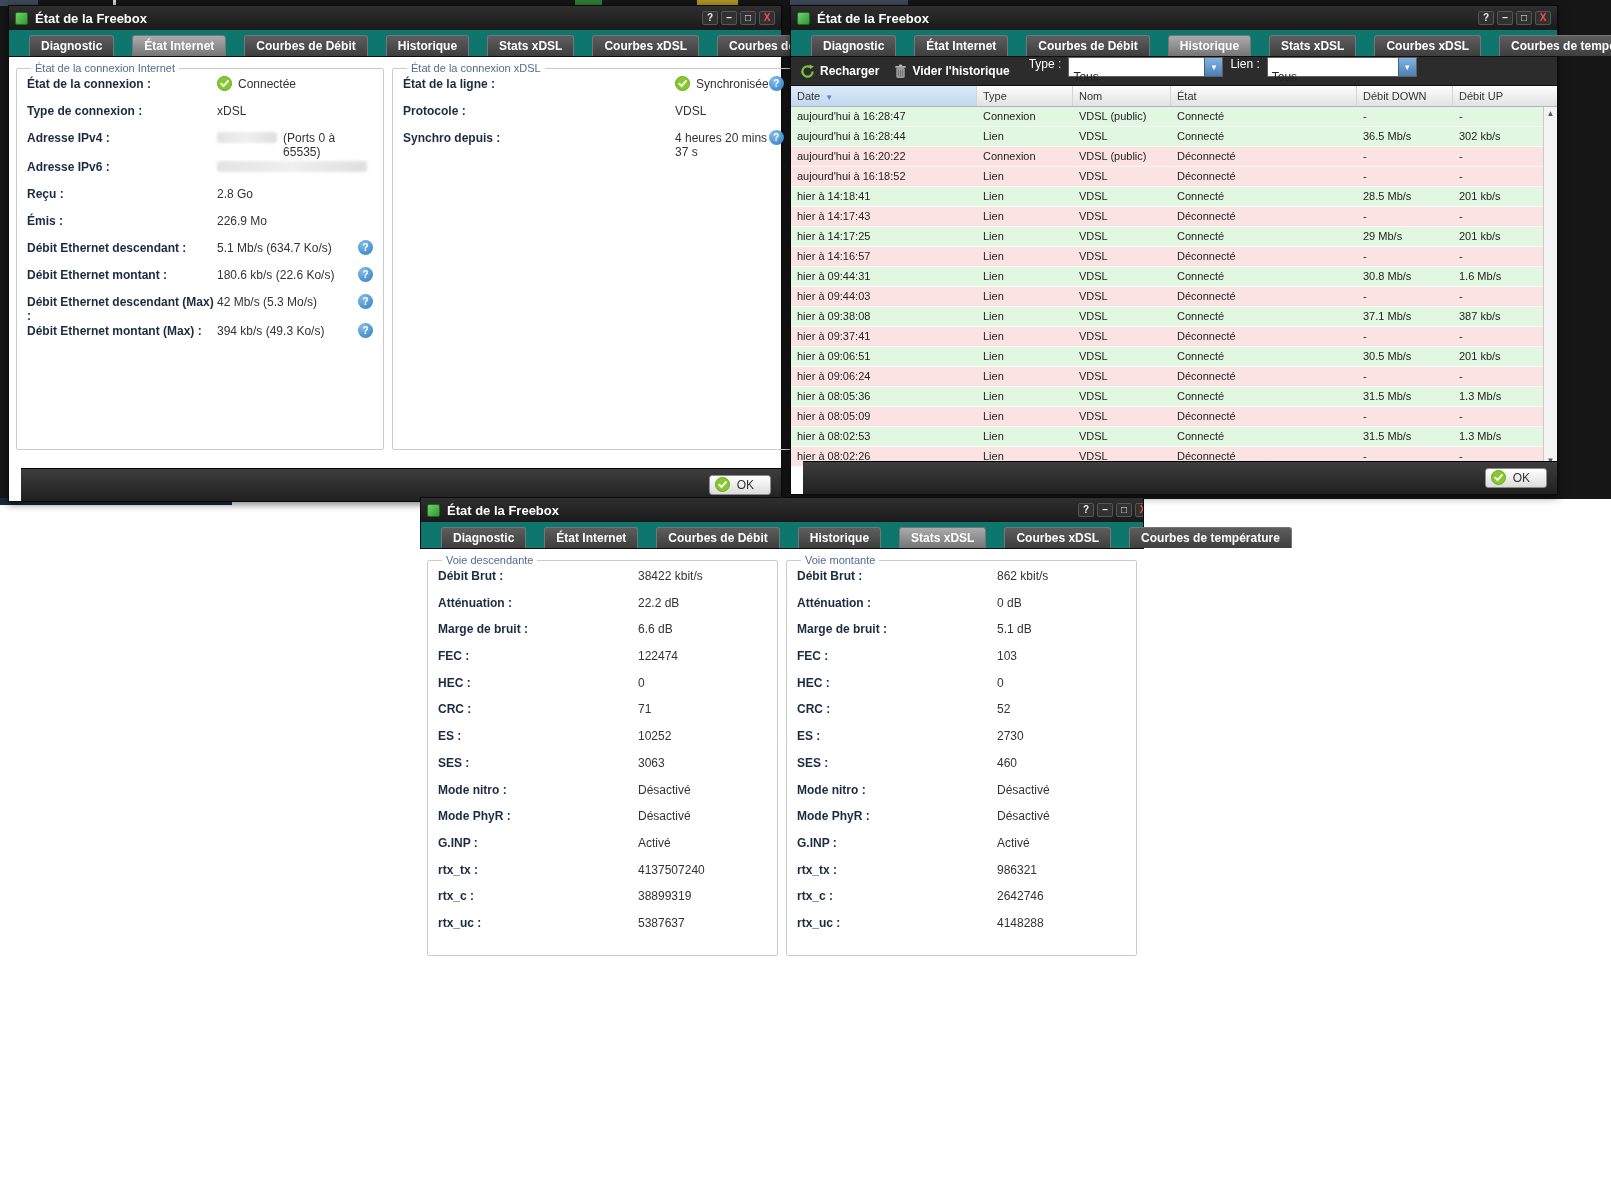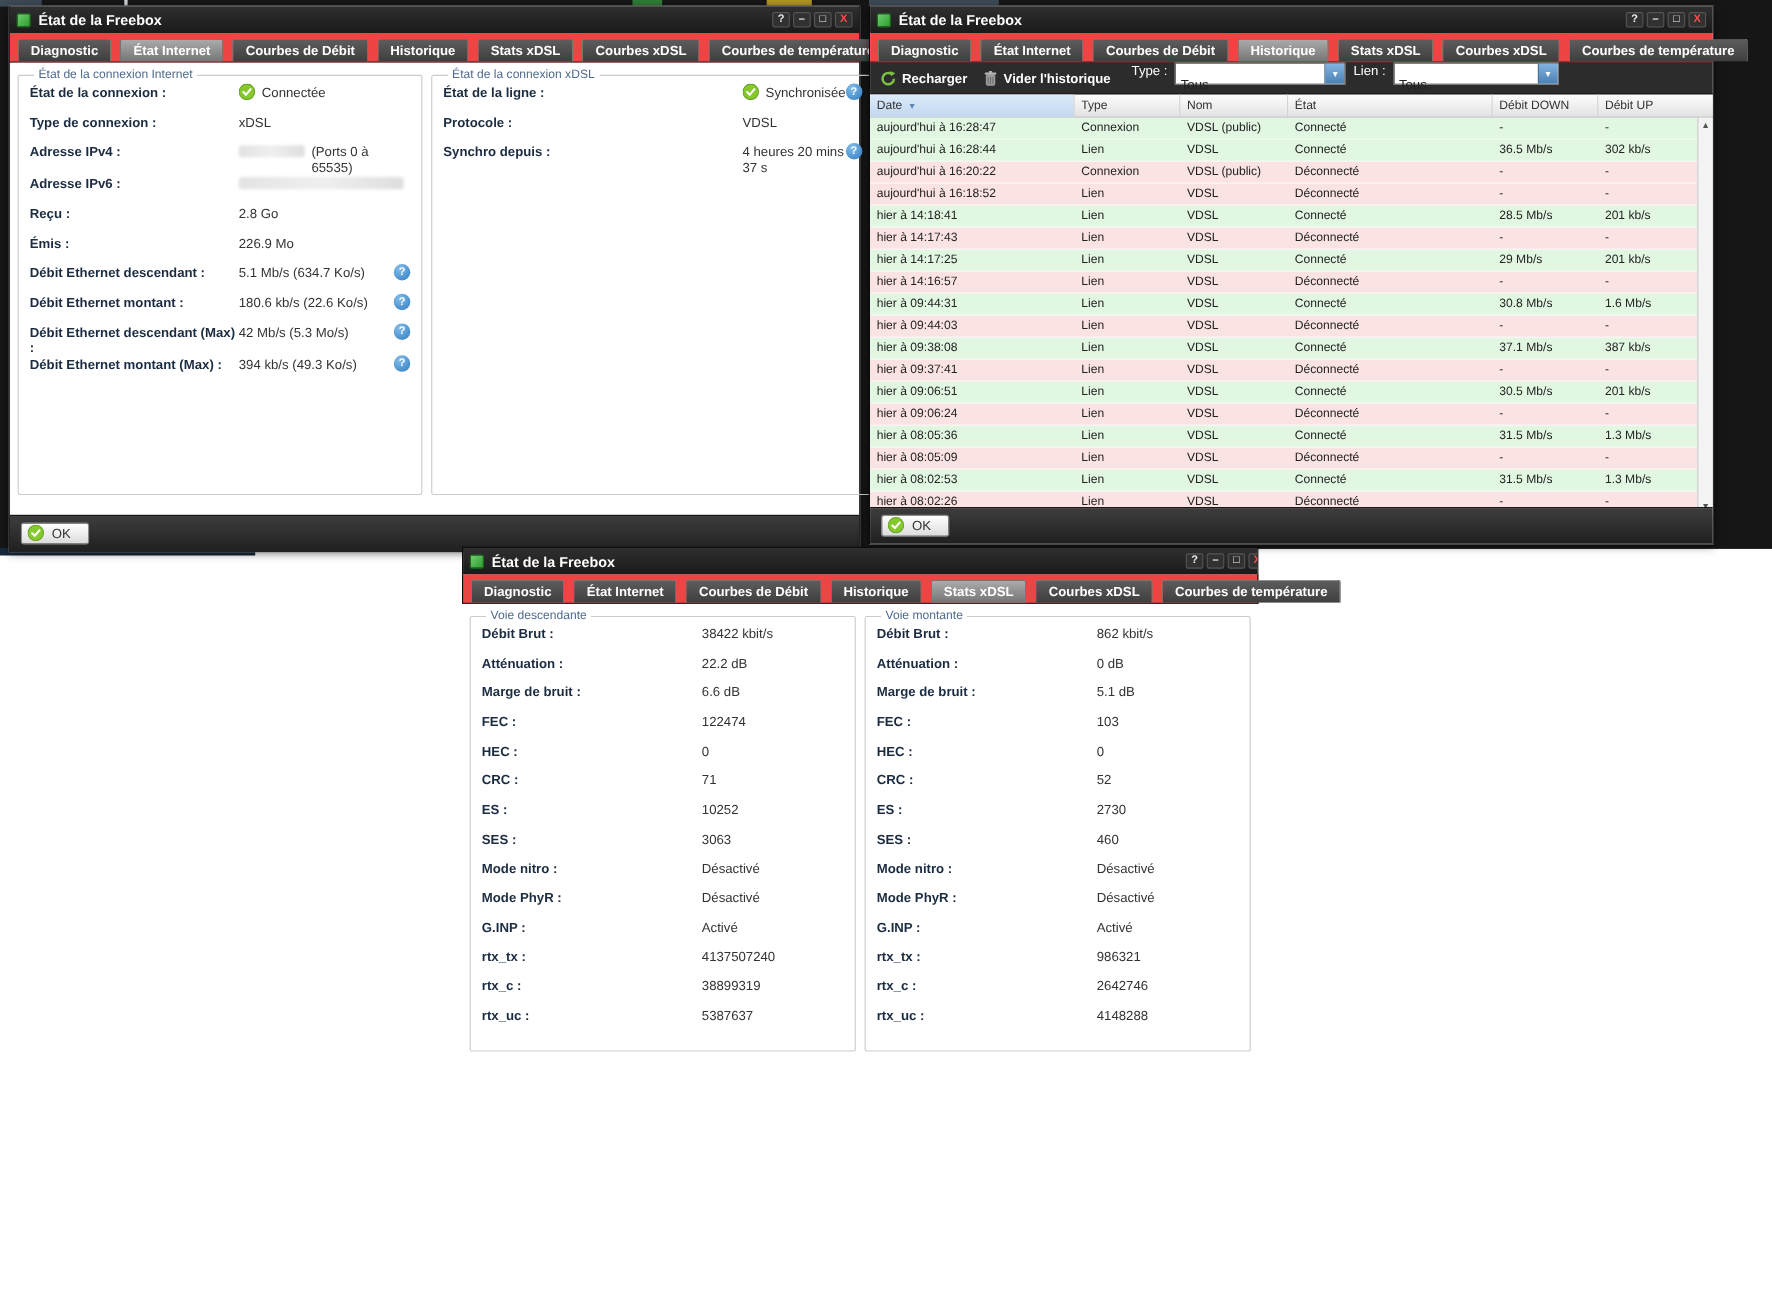--- a/index.html
+++ b/index.html
@@ -14,29 +14,29 @@
   .titlebar{height:24px;background:linear-gradient(#2f2f2f,#1a1a1a);display:flex;
             align-items:center;padding:0 6px;position:relative;overflow:hidden;}
   .app-icon{width:13px;height:13px;border-radius:2px;margin-right:7px;flex:none;
             background:linear-gradient(135deg,#6fd06f,#2f9a2f);border:1px solid #1c6b1c;box-sizing:border-box;}
   .title{color:#fff;font-weight:bold;font-size:13px;white-space:nowrap;}
   .tb-btns{margin-left:auto;display:flex;gap:3px;}
   .tb-btns.clip{position:absolute;right:-8px;top:5px;}
   .tb-btn{width:16px;height:14px;background:#313131;border:1px solid #565656;border-radius:2px;
           color:#eee;font-size:10px;line-height:12px;text-align:center;font-weight:bold;box-sizing:border-box;}
   .tb-btn.close{color:#ff4c4c;}
-  .tabbar{height:26px;background:#ef4444;display:flex;align-items:flex-end;
-          padding:0 7px;gap:8px;border-bottom:1px solid #0e0e0e;}
+  .tabbar{height:26px;background:#0f766e;display:flex;align-items:flex-end;
+          padding:0 20px;gap:18px;border-bottom:1px solid #0e0e0e;}
   .tab{height:21px;line-height:21px;padding:0 11px;background:linear-gradient(#5d5d5d,#3e3e3e);
        border:1px solid #757575;border-bottom:none;border-radius:3px 3px 0 0;color:#fff;
        font-size:12px;font-weight:bold;white-space:nowrap;box-sizing:border-box;}
   .tab.active{background:linear-gradient(#ababab,#757575);}
-  .footer{position:absolute;left:0;right:0;bottom:0;height:32px;
+  .footer{position:absolute;left:12px;right:0;bottom:0;height:32px;
           background:linear-gradient(#3d3d3d,#202020);border-top:1px solid #000;
-          display:flex;align-items:center;justify-content:flex-start;padding:0 10px;}
+          display:flex;align-items:center;justify-content:flex-end;padding:0 10px;}
   .okbtn{display:flex;align-items:center;gap:7px;background:linear-gradient(#ffffff,#dcdcdc);
          border:1px solid #8a8a8a;border-radius:3px;padding:2px 16px 2px 5px;font-size:12px;color:#333;}
   
   .content{position:absolute;left:0;right:0;background:#fff;padding:5px 7px;box-sizing:border-box;}
   fieldset{border:1px solid #cbcbcb;border-radius:2px;margin:0;padding:2px 10px 4px 10px;box-sizing:border-box;}
   legend{color:#4f6b8f;font-size:11px;padding:0 4px;margin-left:4px;}
   .frow{display:flex;align-items:flex-start;min-height:27px;position:relative;}
   .flbl{font-weight:bold;color:#1b2c41;font-size:12px;width:190px;flex:none;line-height:14px;padding-top:1px;}
   .w2 .flbl{width:272px;}
   .w3 .flbl{width:200px;}

